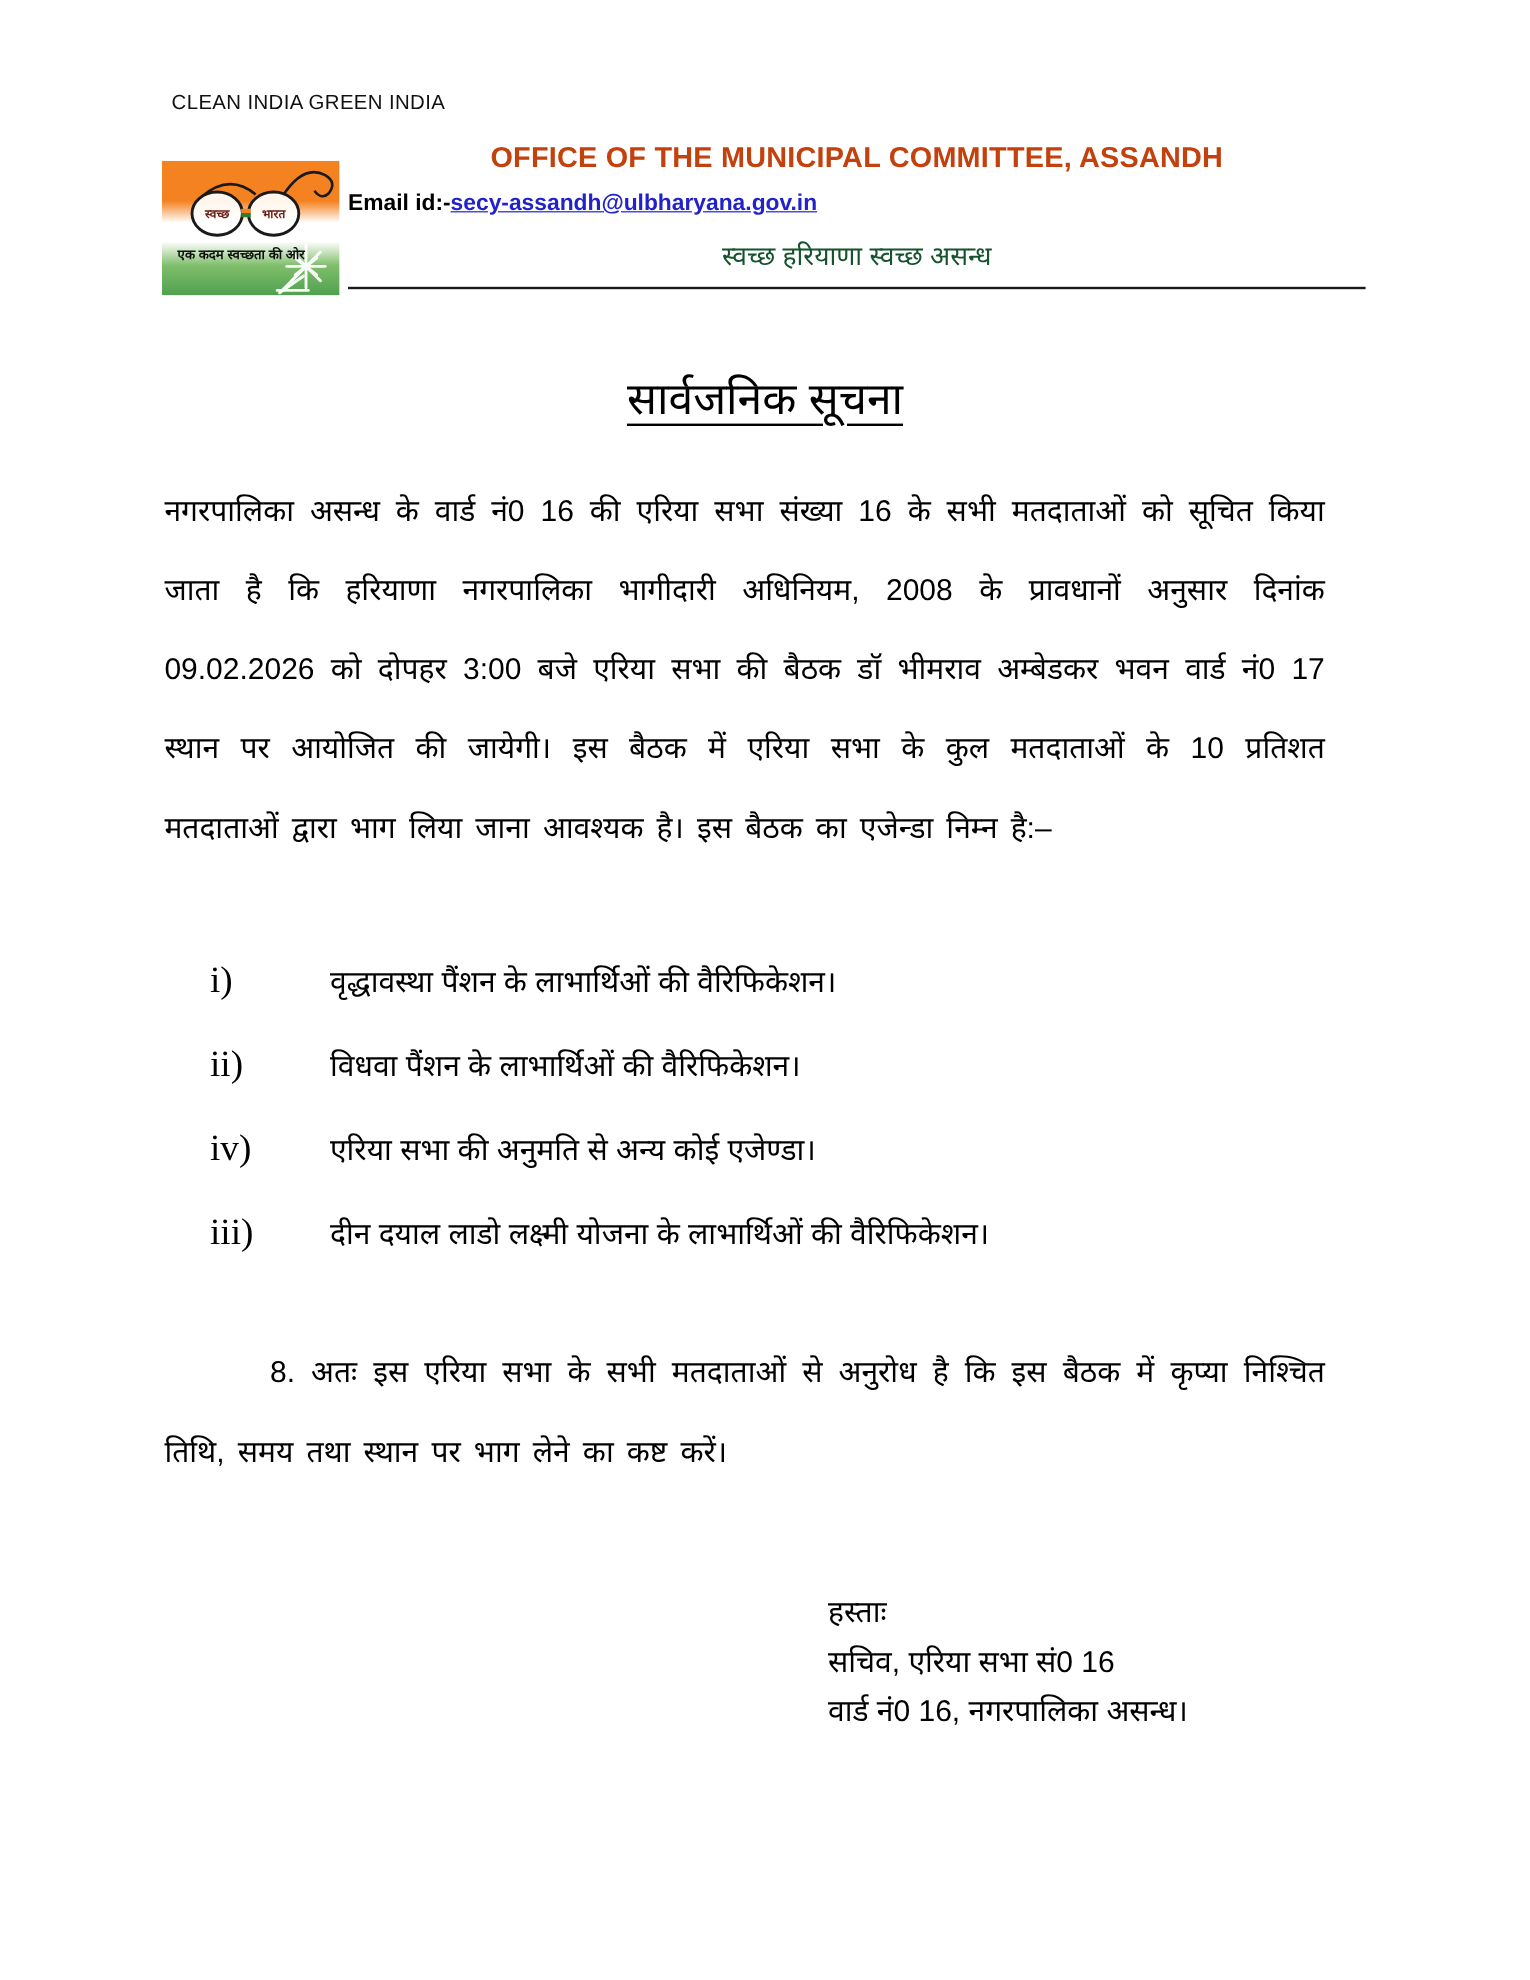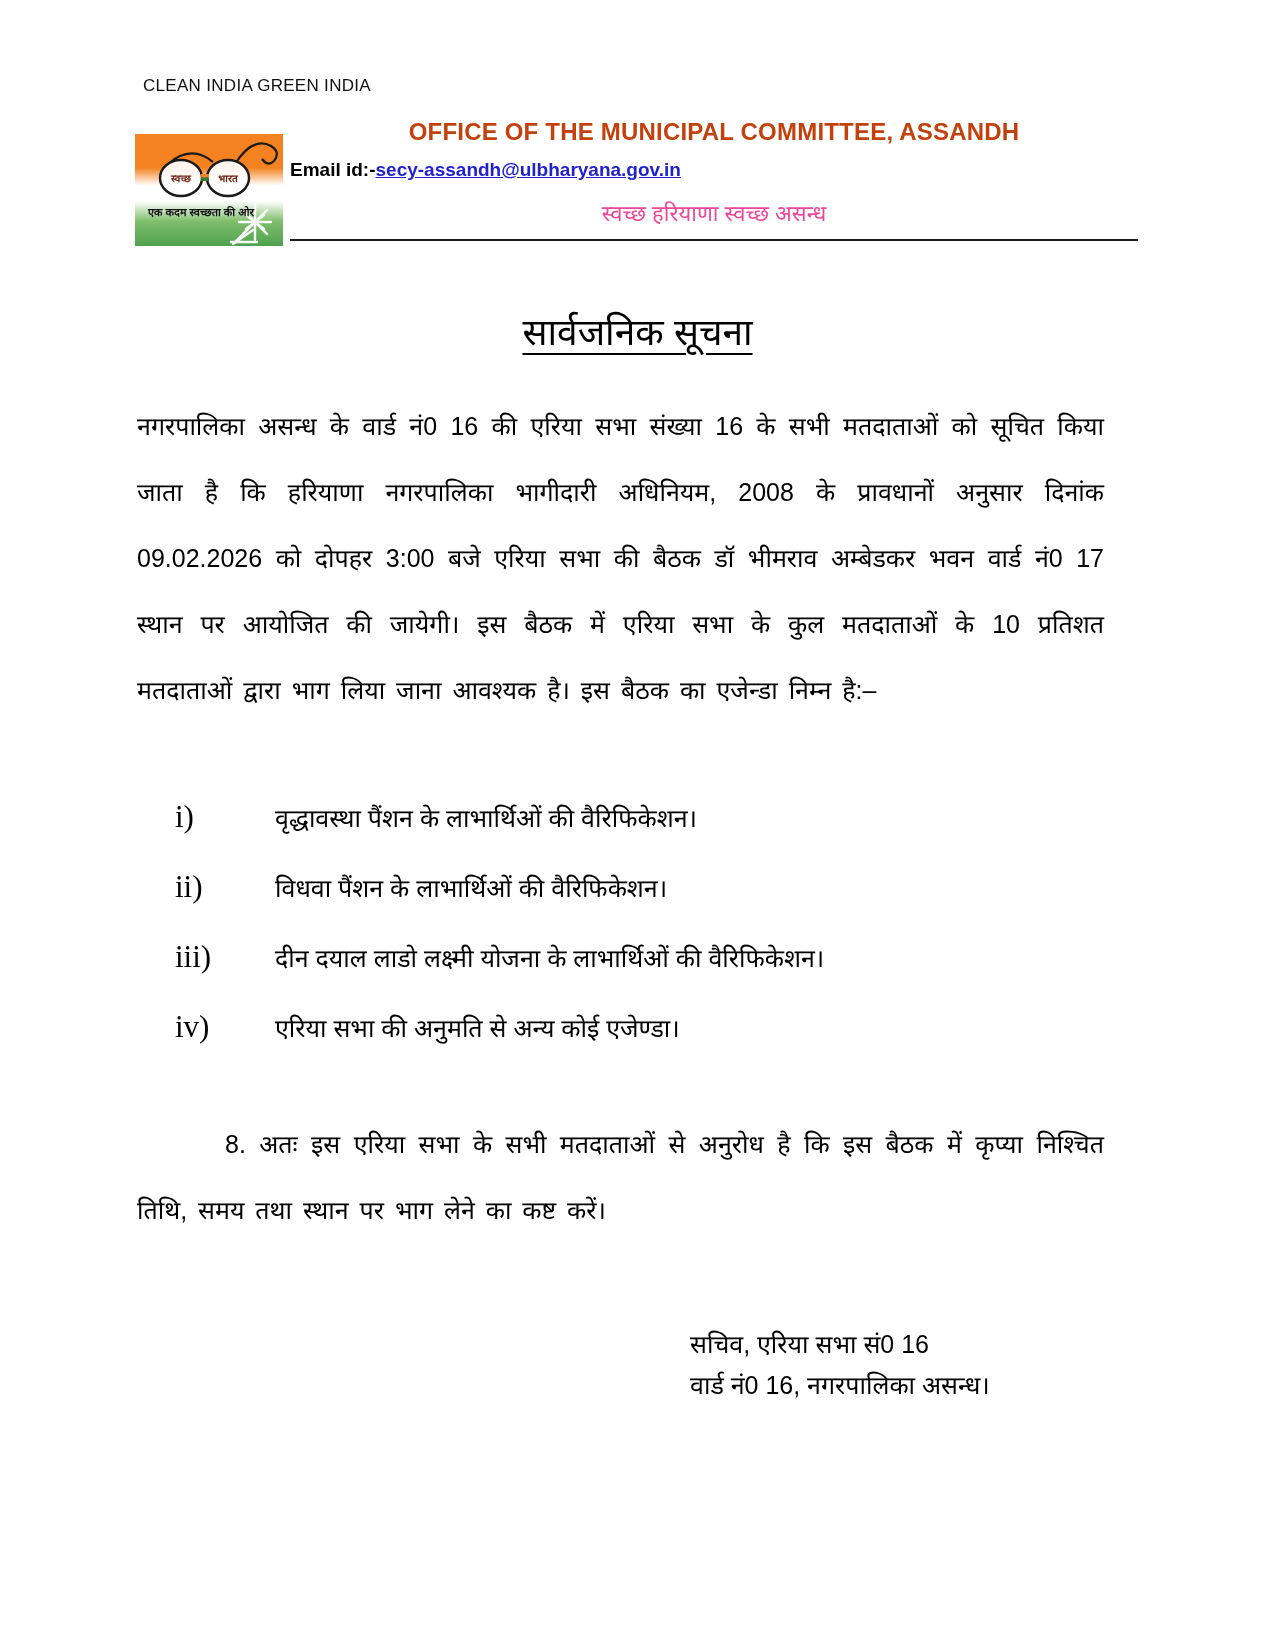--- a/index.html
+++ b/index.html
@@ -30,21 +30,21 @@
   .email-line {
     left: 290px; top: 147px; width: 848px;
     font-size: 19px; font-weight: bold;
   }
   .email-line .email-label { color: #000; }
   .email-line a.email-link {
     color: #2222cc; text-decoration: underline; cursor: pointer;
   }
   .tagline {
     left: 290px; top: 185px; width: 848px;
-    text-align: center; font-size: 22px; color: #ec4899;
+    text-align: center; font-size: 22px; color: #14532d;
   }
   .header-rule {
     left: 290px; top: 227px; width: 848px; height: 0;
     border-top: 2px solid #1a1a1a;
   }
 
   .notice-title {
     left: 0; top: 293px; width: 1275px;
     text-align: center; font-size: 37px; color: #000;
     text-decoration: underline;
@@ -143,27 +143,28 @@
 <div class="abs agenda">
   <div class="agenda-item">
     <span class="agenda-numeral">i)</span>
     <span class="agenda-text">वृद्धावस्था पैंशन के लाभार्थिओं की वैरिफिकेशन।</span>
   </div>
   <div class="agenda-item">
     <span class="agenda-numeral">ii)</span>
     <span class="agenda-text">विधवा पैंशन के लाभार्थिओं की वैरिफिकेशन।</span>
   </div>
   <div class="agenda-item">
+    <span class="agenda-numeral">iv)</span>
+    <span class="agenda-text">एरिया सभा की अनुमति से अन्य कोई एजेण्डा।</span>
+  </div>
+  <div class="agenda-item">
     <span class="agenda-numeral">iii)</span>
     <span class="agenda-text">दीन दयाल लाडो लक्ष्मी योजना के लाभार्थिओं की वैरिफिकेशन।</span>
-  </div>
-  <div class="agenda-item">
-    <span class="agenda-numeral">iv)</span>
-    <span class="agenda-text">एरिया सभा की अनुमति से अन्य कोई एजेण्डा।</span>
   </div>
 </div>
 
 <div class="abs para2">8.  अतः इस एरिया सभा के सभी मतदाताओं से अनुरोध है कि इस बैठक में कृप्या निश्चित तिथि, समय तथा स्थान पर भाग लेने का कष्ट करें।</div>
 
 <div class="abs signature">
+  <div>हस्ताः</div>
   <div>सचिव, एरिया सभा सं0 16</div>
   <div>वार्ड नं0 16, नगरपालिका असन्ध।</div>
 </div>
 
 </body></html>

